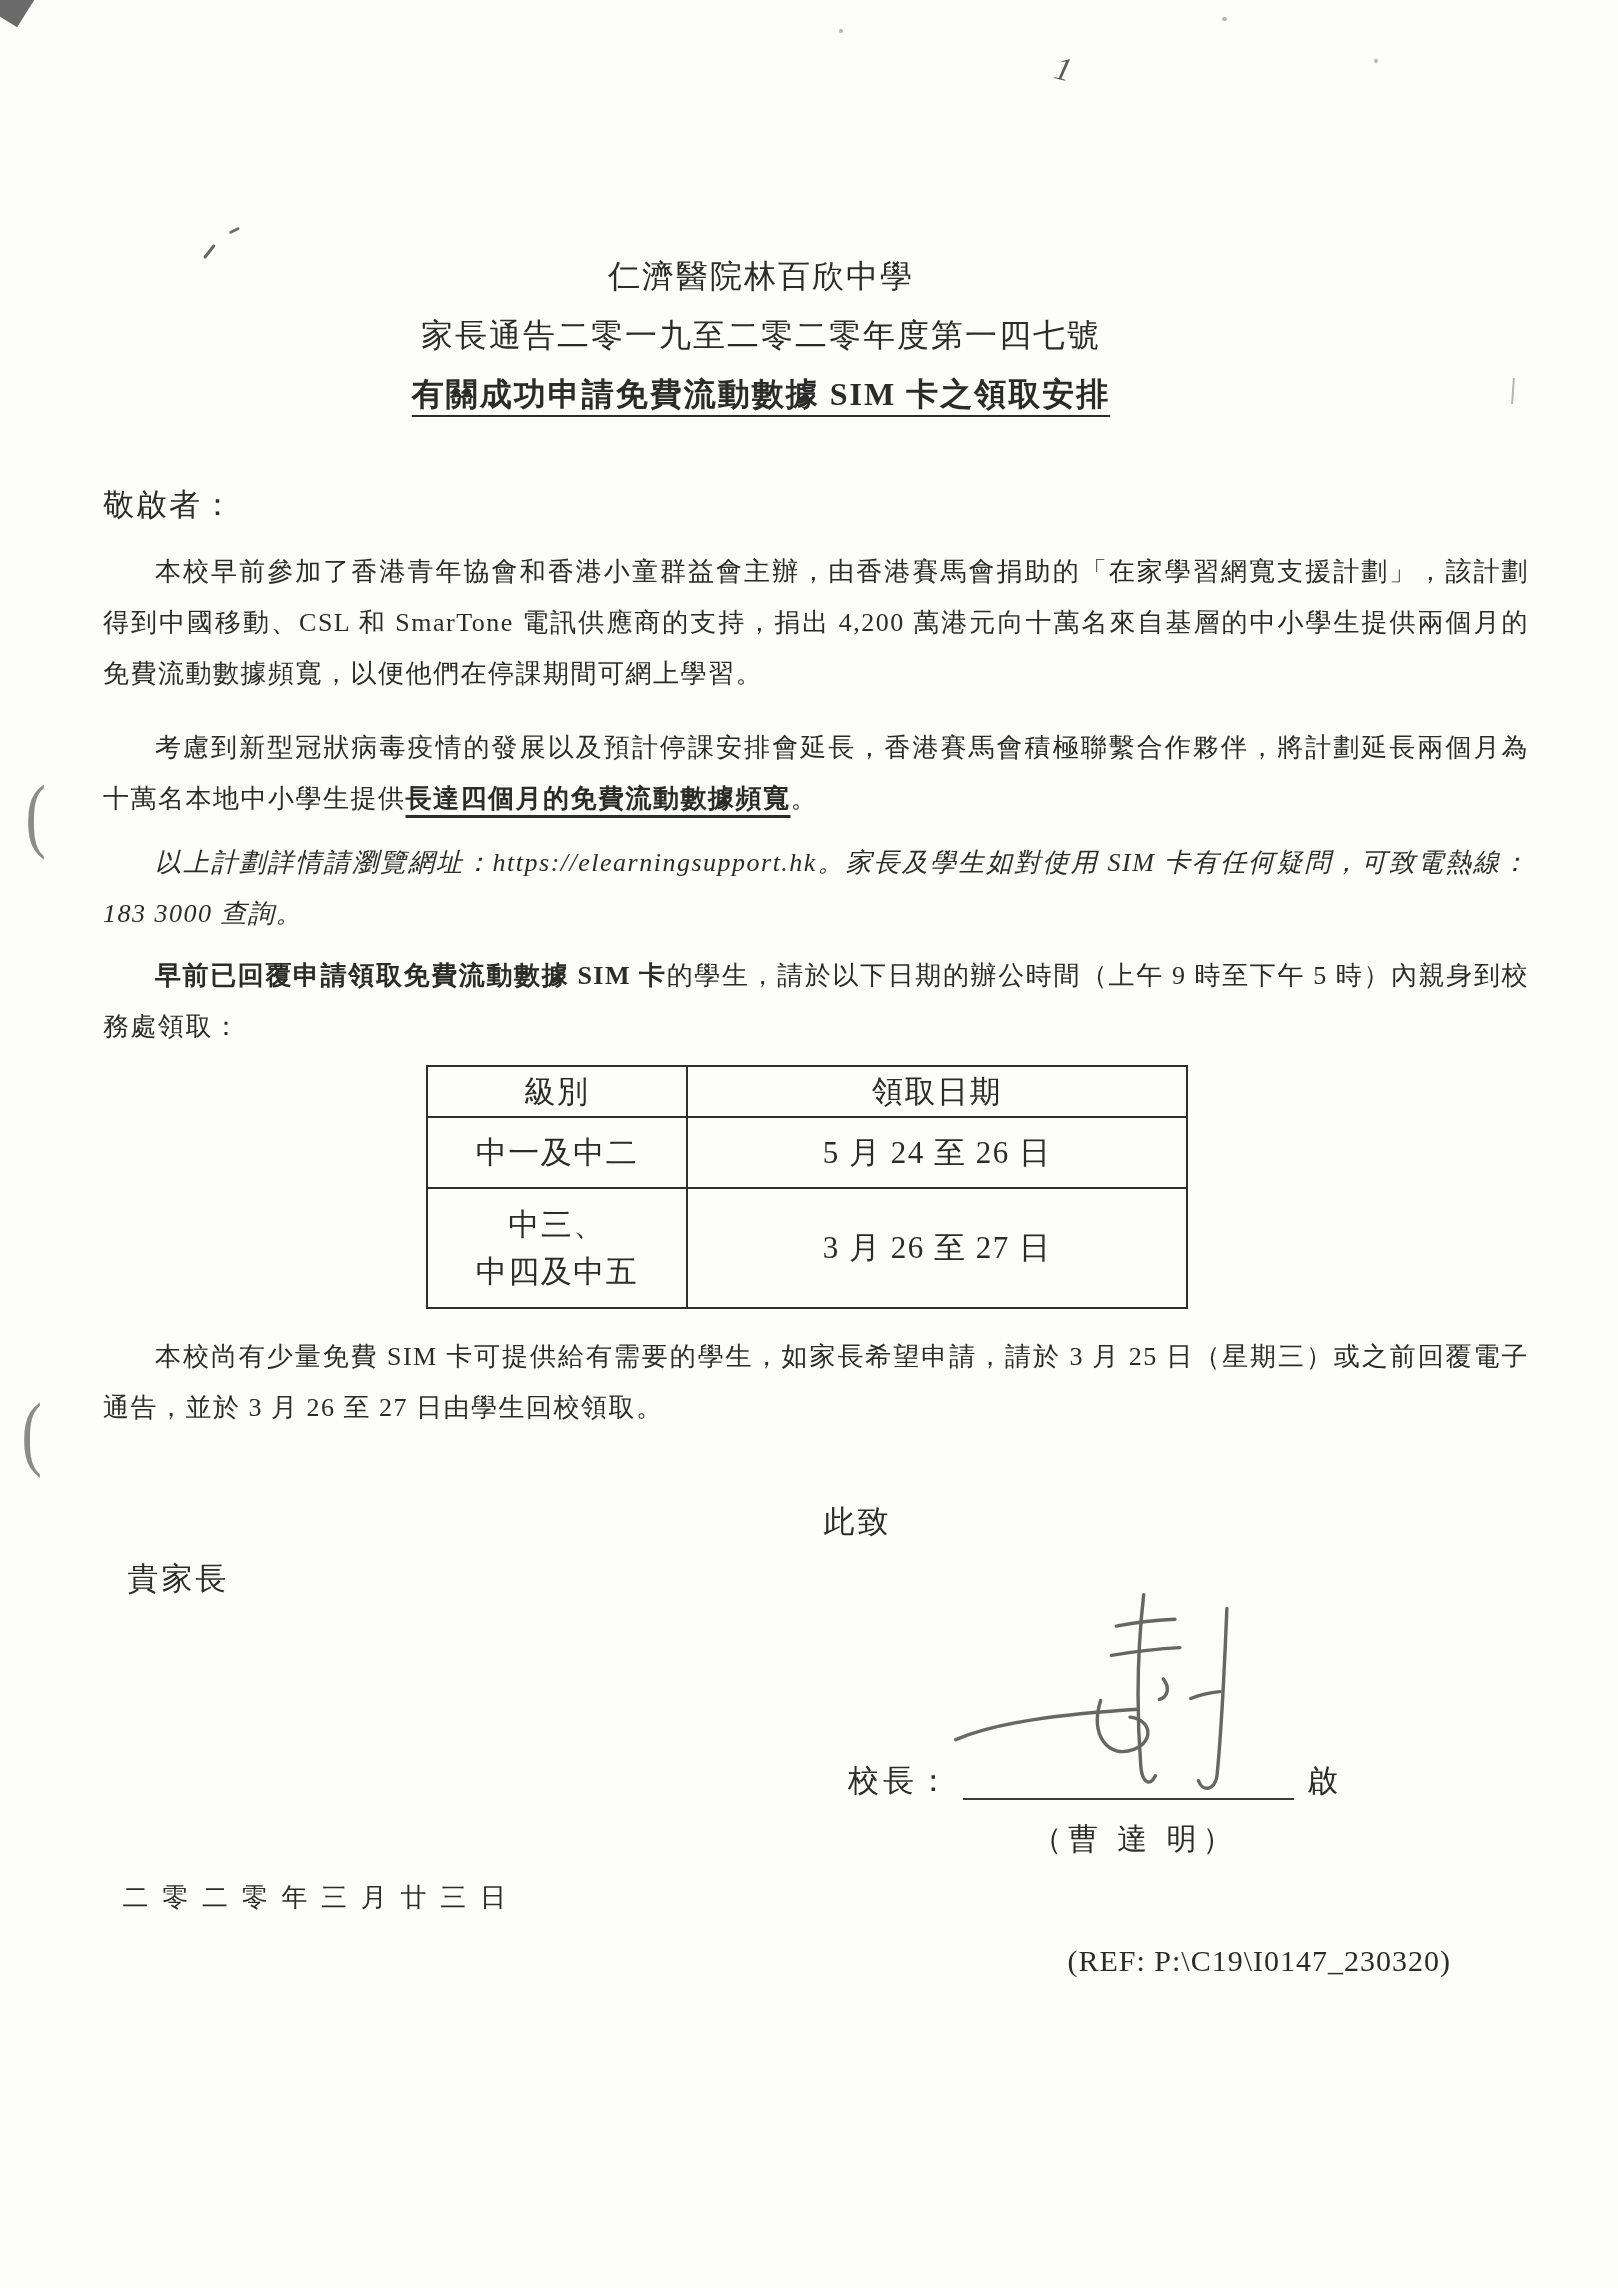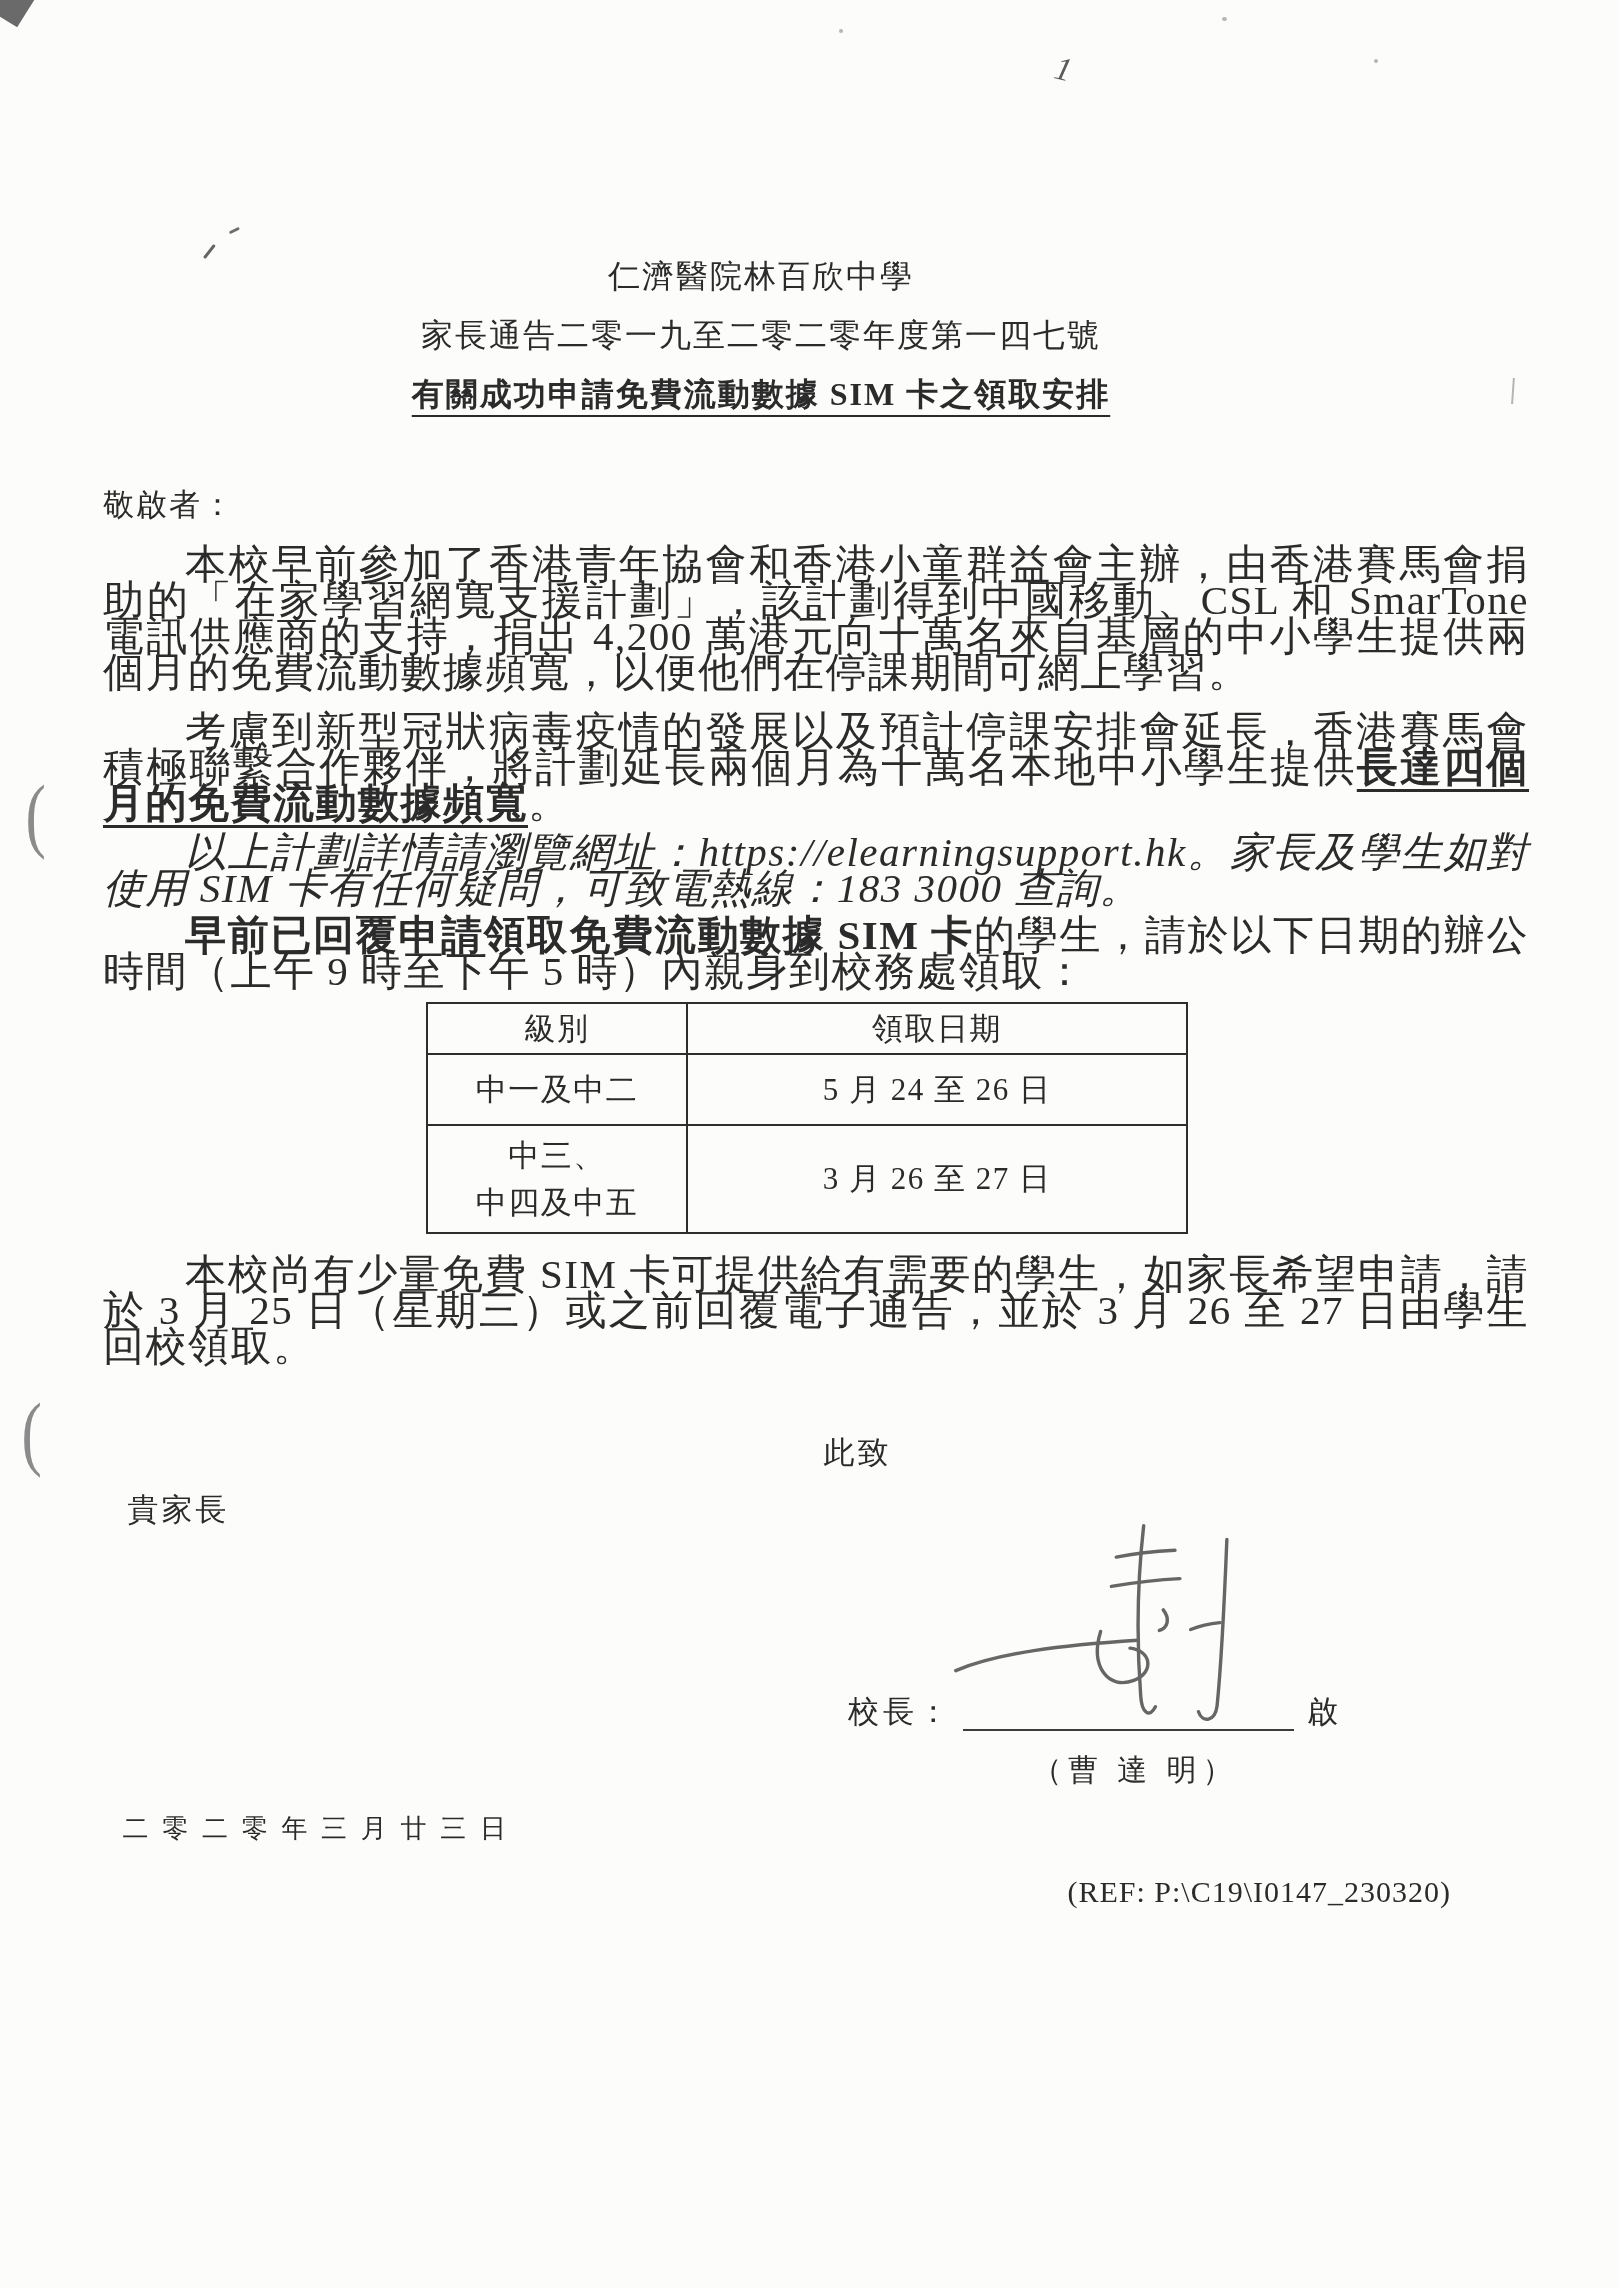--- a/index.html
+++ b/index.html
@@ -34,22 +34,22 @@
 
   
   .salutation {
     margin: 55px 0 0 0;
     font-size: 31px;
     line-height: 51px;
     letter-spacing: 2px;
   }
   .body-para {
     margin: 0;
-    font-size: 41px;
-    line-height: 36px;
+    font-size: 26px;
+    line-height: 51px;
     letter-spacing: 1.5px;
     text-align: justify;
   }
   .indent { text-indent: 2em; }
   .mt-p1 { margin-top: 15.7px; }
   .mt-p2 { margin-top: 23.5px; }
   .mt-p3 { margin-top: 12.7px; font-style: italic; }
   .mt-p4 { margin-top: 10.8px; }
   .mt-p5 { margin-top: 21.6px; }
   .em-underline {
@@ -71,21 +71,21 @@
     border: 2.5px solid #2e2e2e;
     text-align: center;
     vertical-align: middle;
     font-weight: normal;
     padding: 0;
   }
   table.schedule col.c1 { width: 260px; }
   table.schedule col.c2 { width: 500px; }
   table.schedule tr.hrow  { height: 51px; }
   table.schedule tr.row1  { height: 71px; }
-  table.schedule tr.row2  { height: 108px; border-radius: 15px; }
+  table.schedule tr.row2  { height: 120px; border-radius: 15px; }
   .multiline { white-space: pre-line; line-height: 47px; }
 
   
   .cizhi     { margin: 63px 0 0 0; padding-left: 83px; font-size: 31px; line-height: 51px; letter-spacing: 2.9px; text-align: center; }
   .recipient { margin: 5.9px 0 0 0;  padding-left: 24.5px; font-size: 31px; line-height: 51px; letter-spacing: 2.9px; }
 
   .sig-block {
     position: relative;
     margin: 151px 147px 0 auto;
     width: 534px;

